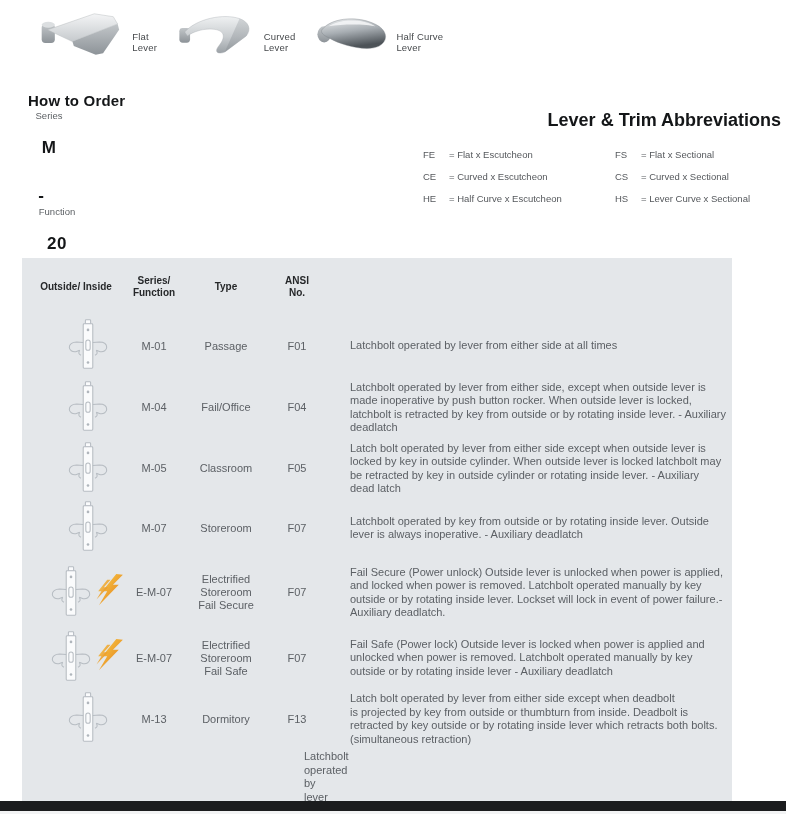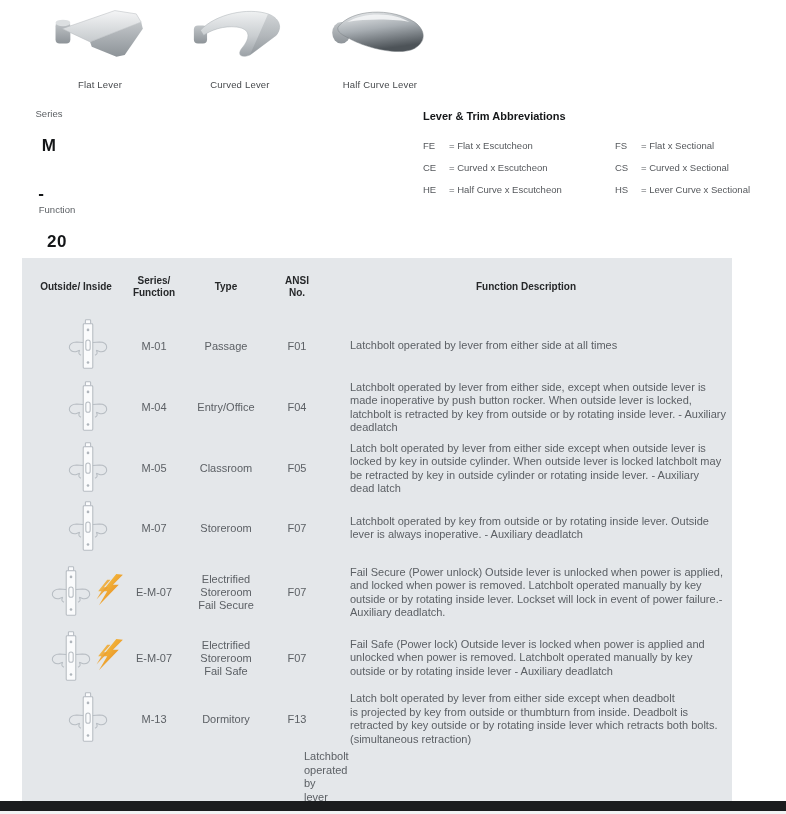--- a/index.html
+++ b/index.html
@@ -5,41 +5,41 @@
   * { box-sizing: border-box; }
   html,body { margin:0; padding:0; }
   body {
     width:786px; height:814px; overflow:hidden; background:#ffffff;
     font-family:"Liberation Sans", sans-serif; position:relative;
   }
   .page { position:relative; width:786px; height:814px; overflow:hidden; }
 
   
   .levers-row { display:flex; padding-left:30px; padding-top:4px; }
-  .lever-fig { width:140px; display:flex; flex-direction:column; align-items:center; }
+  .lever-fig { width:140px; display:flex; flex-direction:row; align-items:center; }
   .lever-fig svg { width:120px; height:70px; }
   .lever-caption { font-size:9.5px; color:#46494c; margin-top:5px; letter-spacing:.2px; }
 
   
   .order-section { margin:18px 0 0 28px; width:400px; }
   .order-title { font-size:15px; font-weight:bold; color:#141618; margin:0; letter-spacing:.2px; }
   .order-row { display:flex; margin-top:1px; align-items:flex-start;flex-direction:column; }
   .order-field { display:flex; flex-direction:column; align-items:center; }
   .order-field.f-series { width:42px; }
   .order-field.f-function { width:58px; }
   .order-field.f-levertrim { width:58px; }
   .order-field.f-finish { width:104px; }
   .order-field.f-handing { width:62px;gap:11px; }
   .order-label { font-size:9.5px; color:#5b5f63; white-space:pre-line; text-align:center; line-height:12px; min-height:24px; }
   .order-value { font-size:17px; font-weight:bold; color:#141618; margin-top:4px; letter-spacing:.5px; }
   .order-dash { width:26px; text-align:center; font-size:17px; font-weight:bold; color:#141618; padding-top:28px; }
 
   
   .abbrev-section { position:absolute; left:423px; top:110px; width:358px; }
-  .abbrev-title { font-size:11px; font-weight:bold; color:#141618; margin:0; }
+  .abbrev-title { font-size:18px; font-weight:bold; color:#141618; margin:0;text-align:right; }
   .abbrev-cols { display:flex; margin-top:17px; }
   .abbrev-col { display:flex; flex-direction:column; row-gap:9px; }
   .abbrev-col.left { width:192px; }
   .abbrev-item { display:flex; font-size:9.5px; color:#55585c; line-height:13px; }
   .abbrev-code { width:26px; }
 
   
   .func-table { position:absolute; left:22px; top:258px; width:710px; background:#e4e7ea; }
   .thead, .trow { display:grid; grid-template-columns:108px 48px 96px 46px 1fr; }
   .thead { height:57px; align-items:center; }
@@ -150,20 +150,21 @@
     </figure>
     <figure class="lever-fig" style="margin:0">
       <svg>
           <use href="#sym-lever-half"></use>
         </svg>
       <figcaption class="lever-caption">Half Curve Lever</figcaption>
     </figure>
   </div>
 
   <div class="order-section">
+    <h2 class="order-title">How to Order</h2>
     <div class="order-row">
       <div class="order-field f-series">
         <div class="order-label">Series</div>
         <div class="order-value">M</div>
       </div>
       <div class="order-dash">-</div>
       <div class="order-field f-function">
         <div class="order-label">Function</div>
         <div class="order-value">20</div>
       </div>
@@ -221,21 +222,20 @@
   </div>
 
   <div class="func-table">
     <div class="thead">
       <div class="th">Outside/ Inside</div>
       <div class="th">Series/
 Function</div>
       <div class="th">Type</div>
       <div class="th">ANSI
 No.</div>
-      <div class="th desc">Function Description</div>
     </div>
 
     <div class="trow">
       <div class="cell c-icon">
         <svg class="lock">
             <use href="#sym-lock"></use>
           </svg>
       </div>
       <div class="cell">M-01</div>
       <div class="cell">Passage</div>
@@ -243,21 +243,21 @@
       <div class="cell desc">Latchbolt operated by lever from either side at all times</div>
     </div>
 
     <div class="trow">
       <div class="cell c-icon">
         <svg class="lock">
             <use href="#sym-lock"></use>
           </svg>
       </div>
       <div class="cell">M-04</div>
-      <div class="cell">Entry/Office</div>
+      <div class="cell">Fail/Office</div>
       <div class="cell">F04</div>
       <div class="cell desc">Latchbolt operated by lever from either side, except when outside lever is made inoperative by push button rocker. When outside lever is locked, latchbolt is retracted by key from outside or by rotating inside lever. - Auxiliary deadlatch</div>
     </div>
 
     <div class="trow">
       <div class="cell c-icon">
         <svg class="lock">
             <use href="#sym-lock"></use>
           </svg>
       </div>

